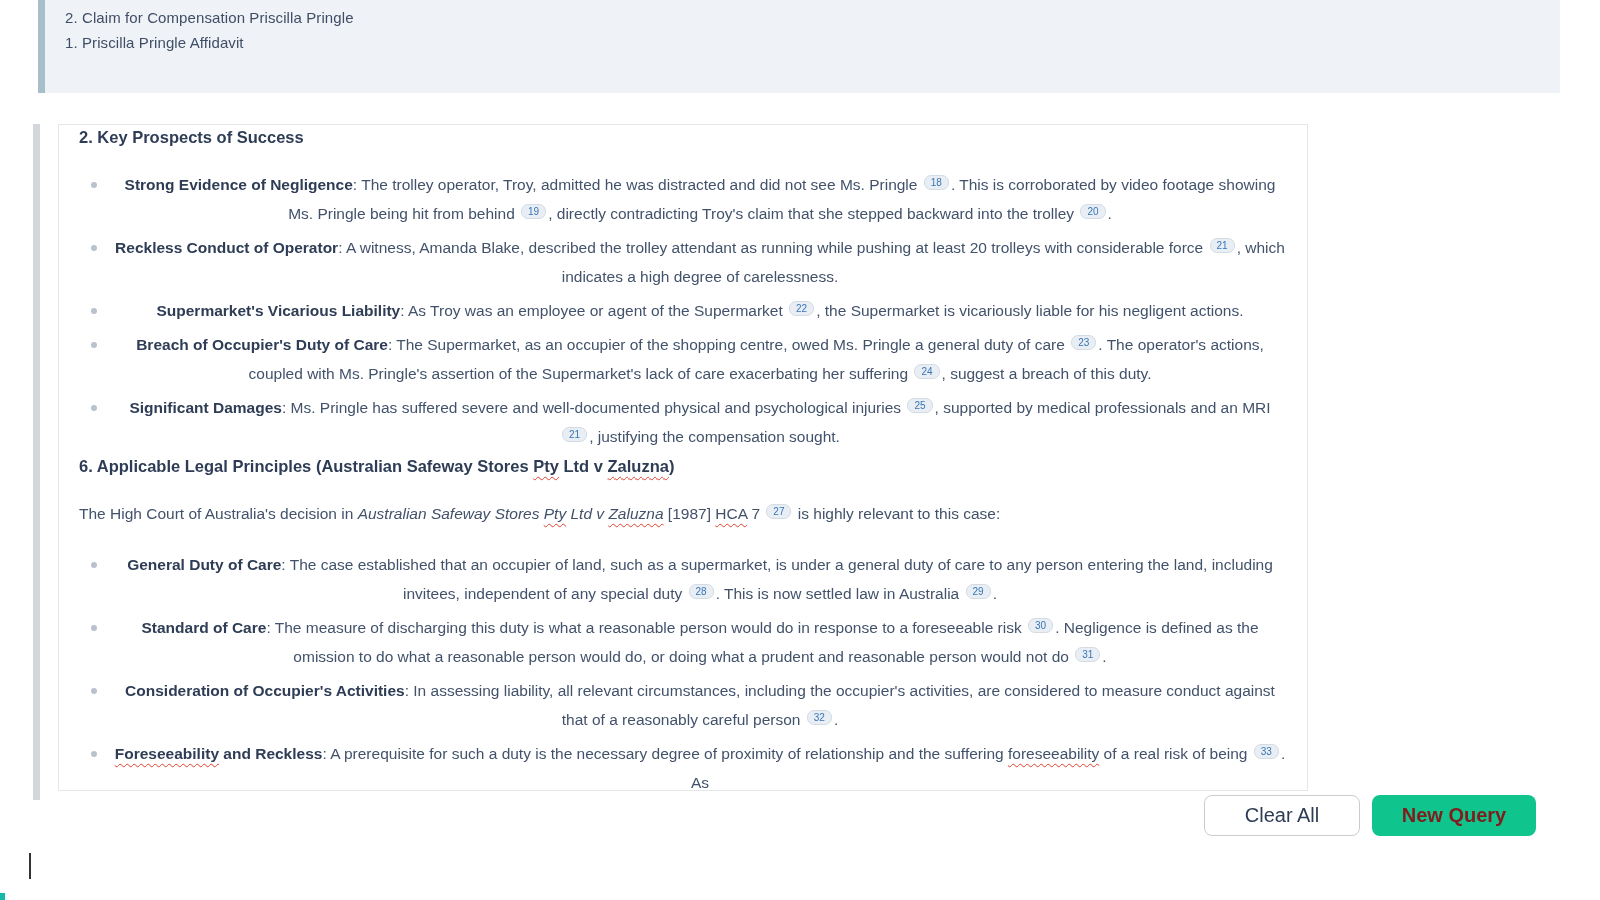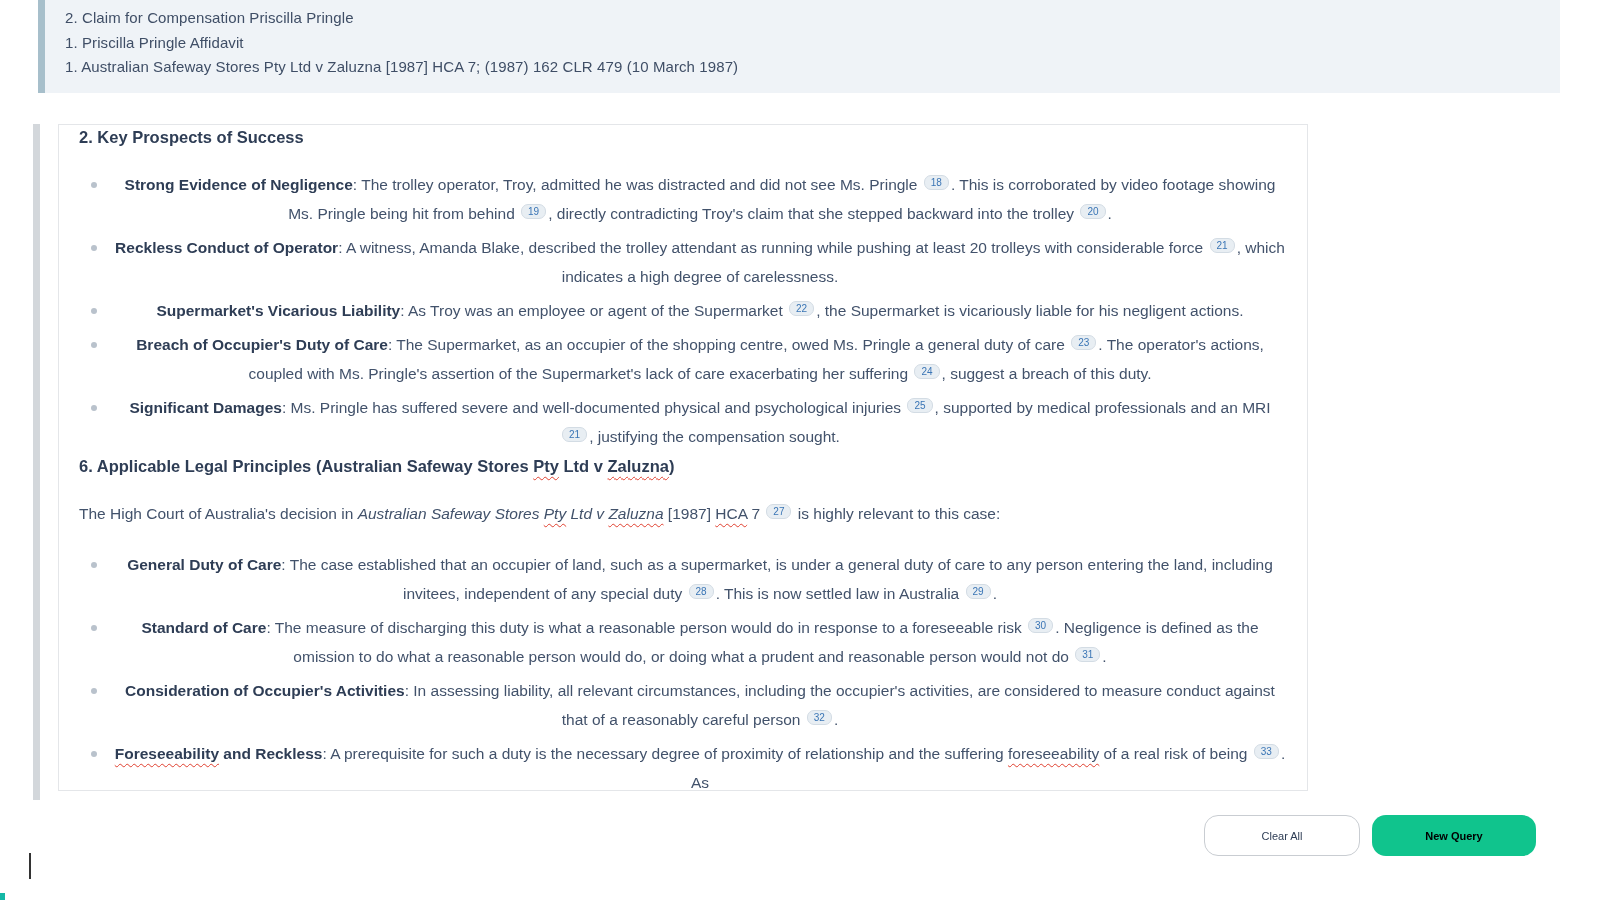--- a/index.html
+++ b/index.html
@@ -28,35 +28,34 @@
   .i { font-style:italic; }
   .sq { text-decoration-line:underline; text-decoration-style:wavy;
         text-decoration-color:#e0402f; text-decoration-thickness:1px; text-underline-offset:4px; }
   sup.cite { display:inline-block; background:#e8eef3; border:1px solid #d3dce4; color:#3a75b5;
              font-size:10px; line-height:13px; padding:0 6px; border-radius:7px;
              vertical-align:4px; margin:0 2px; cursor:pointer; }
 
   
   .input-area { position:absolute; left:10px; top:840px; width:1100px; height:50px; }
   .caret { position:absolute; left:19px; top:13px; width:1.5px; height:26px; background:#333; }
-  .btn { position:absolute; top:815px; height:41px; font-size:11px;
-         font-family:"Liberation Sans", sans-serif; cursor:pointer; border-radius:14px; }
+  .btn { position:absolute; top:795px; height:41px; font-size:20px;
+         font-family:"Liberation Sans", sans-serif; cursor:pointer; border-radius:8px; }
   .btn-clear { left:1204px; width:156px; background:#ffffff; border:1px solid #c9cdd2; color:#2e3d55; }
-  .btn-new { left:1372px; width:164px; background:#10c48d; border:none; color:#000000; font-weight:600; }
+  .btn-new { left:1372px; width:164px; background:#10c48d; border:none; color:#7f1d1d; font-weight:600; }
   .corner-mark { position:absolute; left:0; top:893px; width:5px; height:7px; background:#14b8a6; }
 </style>
 </head>
 <body>
 
 <div class="stage">
 
   <div class="context-box">
     <div class="context-line">2. Claim for Compensation Priscilla Pringle</div>
     <div class="context-line">1. Priscilla Pringle Affidavit</div>
-    <div class="context-line">1. Australian Safeway Stores Pty Ltd v Zaluzna [1987] HCA 7; (1987) 162 CLR 479 (10 March 1987)</div>
   </div>
 
   <div class="quote-bar"></div>
 
   <div class="doc-panel">
       <div class="doc-heading"><span class="">2. Key Prospects of Success</span></div>
       <ul class="doc-list">
         <li><span class="dot"></span><span class="b">Strong Evidence of Negligence</span><span class="">: The trolley operator, Troy, admitted he was distracted and did not see Ms. Pringle </span><sup class="cite">18</sup><span class="">. This is corroborated by video footage showing Ms. Pringle being hit from behind </span><sup class="cite">19</sup><span class="">, directly contradicting Troy's claim that she stepped backward into the trolley </span><sup class="cite">20</sup><span class="">.</span></li>
         <li><span class="dot"></span><span class="b">Reckless Conduct of Operator</span><span class="">: A witness, Amanda Blake, described the trolley attendant as running while pushing at least 20 trolleys with considerable force </span><sup class="cite">21</sup><span class="">, which indicates a high degree of carelessness.</span></li>
         <li><span class="dot"></span><span class="b">Supermarket's Vicarious Liability</span><span class="">: As Troy was an employee or agent of the Supermarket </span><sup class="cite">22</sup><span class="">, the Supermarket is vicariously liable for his negligent actions.</span></li>

